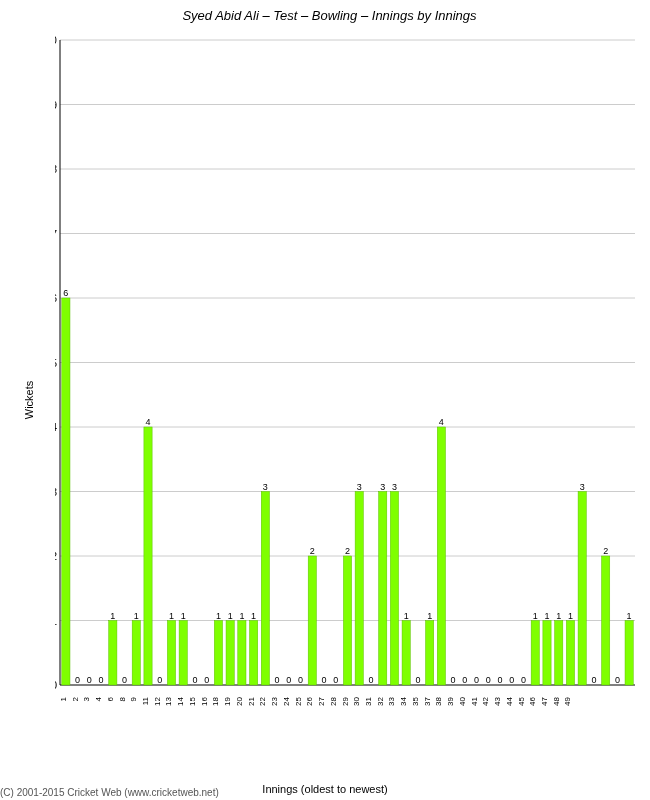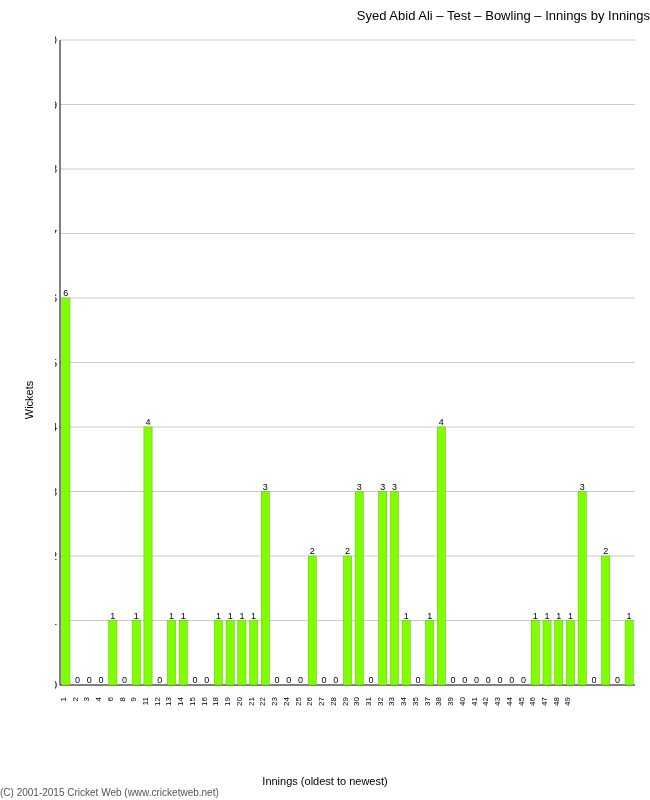--- a/index.html
+++ b/index.html
@@ -11,44 +11,45 @@
       font-size: 12px;
       overflow: hidden;
     }
     .chart-container {
       width: 650px;
       height: 800px;
       position: relative;
       background: #fff;
     }
     .chart-title {
-      text-align: right;
+      text-align: center;
       font-size: 13px;
       color: #000;
       padding: 8px 0 4px 9px;
+      font-style: italic;
     }
     .chart-area {
       position: absolute;
       top: 30px;
       left: 55px;
       right: 10px;
       bottom: 65px;
     }
     .y-axis-label {
       position: absolute;
       left: 10px;
       top: 50%;
       transform: translateY(-50%) rotate(-90deg);
       font-size: 11px;
       color: #000;
       white-space: nowrap;
     }
     .x-axis-label {
       position: absolute;
-      bottom: 13px;
+      bottom: 5px;
       left: 50%;
       transform: translateX(-50%);
       font-size: 11px;
       color: #000;
     }
     .footer {
       position: absolute;
       bottom: 2px;
       left: 0;
       right: 0;

